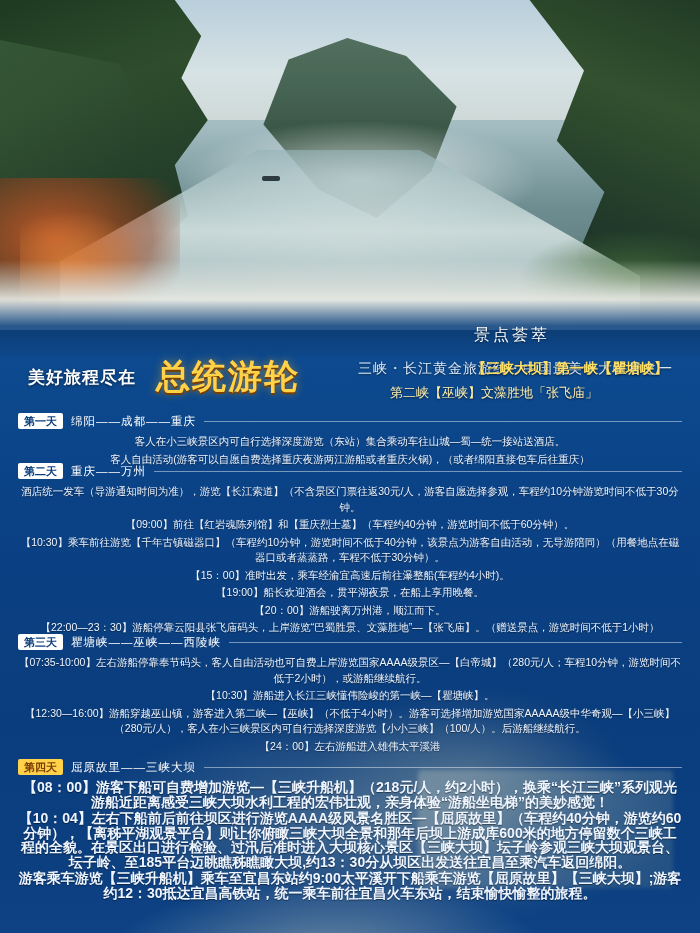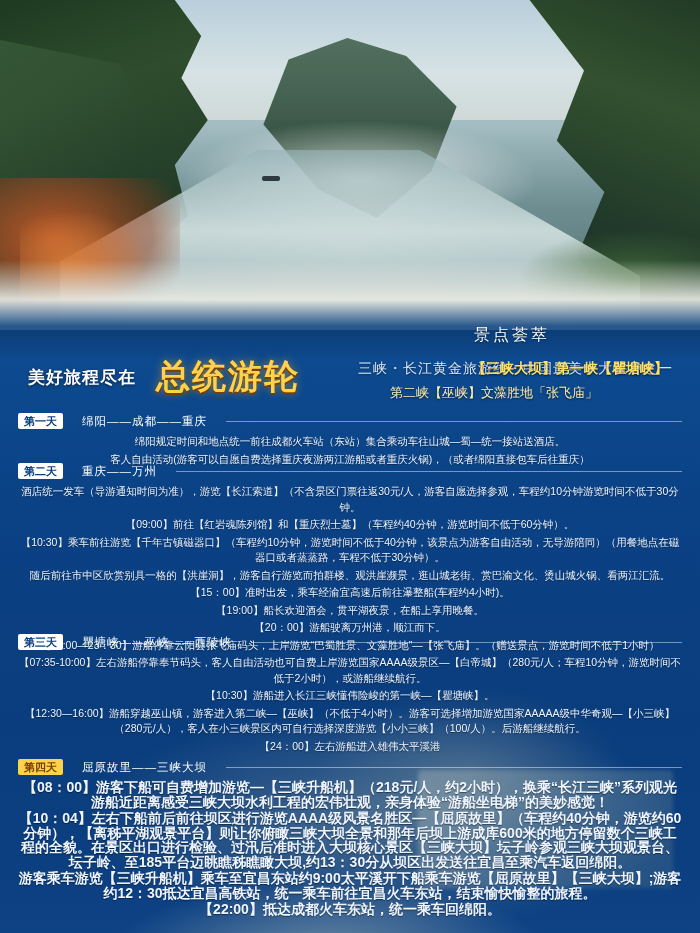--- a/index.html
+++ b/index.html
@@ -114,21 +114,21 @@
   .h-tag1{
     position:absolute;right:10px;top:2px;font-size:14px;color:#ffe066;font-weight:bold;
     text-shadow:0 1px 2px rgba(0,0,0,.6);
   }
   .h-tag2{
     position:absolute;right:80px;top:26px;font-size:13px;color:#fff0b0;
     text-shadow:0 1px 2px rgba(0,0,0,.6);
   }
   
   .day{position:absolute;left:18px;width:664px;}
-  .day-head{display:flex;align-items:center;gap:19px;height:18px;}
+  .day-head{display:flex;align-items:center;gap:8px;height:18px;}
   .day-badge{
     background:#ffffff;color:#0b3e7c;font-size:11px;font-weight:bold;
     padding:1px 6px;border-radius:2px;line-height:14px;white-space:nowrap;
   }
   .day-route{color:#ffffff;font-size:11.5px;letter-spacing:1px;white-space:nowrap;}
   .day-rule{flex:1;height:1px;background:rgba(255,255,255,.45);}
   .day-body{
     margin-top:4px;color:#eef5ff;font-size:10.5px;line-height:15.5px;
     text-shadow:0 1px 1px rgba(0,0,0,.45);
   }
@@ -181,36 +181,35 @@
       <span class="h-tag2">第二峡【巫峡】文藻胜地「张飞庙」</span>
     </div>
 
     <div class="day day1" style="top:112px;">
       <div class="day-head">
         <span class="day-badge">第一天</span>
         <span class="day-route">绵阳——成都——重庆</span>
         <span class="day-rule"></span>
       </div>
       <div class="day-body">
-        <p>绵阳规定时间和地点统一前往成都火车站（东站）集合乘动车往山城—蜀—统一接站送酒店。</p>
+        <p>客人在小三峡景区内可自行选择深度游览（东站）集合乘动车往山城—蜀—统一接站送酒店。</p>
         <p>客人自由活动(游客可以自愿自费选择重庆夜游两江游船或者重庆火锅)，（或者绵阳直接包车后往重庆）</p>
       </div>
     </div>
 
     <div class="day day2" style="top:162px;">
       <div class="day-head">
         <span class="day-badge">第二天</span>
         <span class="day-route">重庆——万州</span>
         <span class="day-rule"></span>
       </div>
       <div class="day-body">
         <p>酒店统一发车（导游通知时间为准），游览【长江索道】（不含景区门票往返30元/人，游客自愿选择参观，车程约10分钟游览时间不低于30分钟。</p>
         <p>【09:00】前往【红岩魂陈列馆】和【重庆烈士墓】（车程约40分钟，游览时间不低于60分钟）。</p>
         <p>【10:30】乘车前往游览【千年古镇磁器口】（车程约10分钟，游览时间不低于40分钟，该景点为游客自由活动，无导游陪同）（用餐地点在磁器口或者蒸蒸路，车程不低于30分钟）。</p>
-        <p>随后前往市中区欣赏别具一格的【洪崖洞】，游客自行游览而拍群楼、观洪崖濒景，逛山城老街、赏巴渝文化、烫山城火锅、看两江汇流。</p>
         <p>【15：00】准时出发，乘车经渝宜高速后前往瀑整船(车程约4小时)。</p>
         <p>【19:00】船长欢迎酒会，贯平湖夜景，在船上享用晚餐。</p>
         <p>【20：00】游船驶离万州港，顺江而下。</p>
         <p>【22:00—23：30】游船停靠云阳县张飞庙码头，上岸游览“巴蜀胜景、文藻胜地”—【张飞庙】。（赠送景点，游览时间不低于1小时）</p>
       </div>
     </div>
 
     <div class="day day3" style="top:333px;">
       <div class="day-head">
         <span class="day-badge">第三天</span>
@@ -228,18 +227,17 @@
     <div class="day day4" style="top:458px;">
       <div class="day-head">
         <span class="day-badge">第四天</span>
         <span class="day-route">屈原故里——三峡大坝</span>
         <span class="day-rule"></span>
       </div>
       <div class="day-body tiny">
         <p>【08：00】游客下船可自费增加游览—【三峡升船机】（218元/人，约2小时），换乘“长江三峡”系列观光游船近距离感受三峡大坝水利工程的宏伟壮观，亲身体验“游船坐电梯”的美妙感觉！</p>
         <p>【10：04】左右下船前后前往坝区进行游览AAAA级风景名胜区—【屈原故里】（车程约40分钟，游览约60分钟），【离秭平湖观景平台】则让你俯瞰三峡大坝全景和那年后坝上游成库600米的地方停留数个三峡工程的全貌。在景区出口进行检验、过汛后准时进入大坝核心景区【三峡大坝】坛子岭参观三峡大坝观景台、坛子岭、至185平台迈眺瞧秭瞧瞰大坝,约13：30分从坝区出发送往宜昌至乘汽车返回绵阳。</p>
         <p>游客乘车游览【三峡升船机】乘车至宜昌东站约9:00太平溪开下船乘车游览【屈原故里】【三峡大坝】;游客约12：30抵达宜昌高铁站，统一乘车前往宜昌火车东站，结束愉快愉整的旅程。</p>
-        <p>【22:00】抵达成都火车东站，统一乘车回绵阳。</p>
       </div>
     </div>
 
   </div>
 </div>
 
 </body></html>

